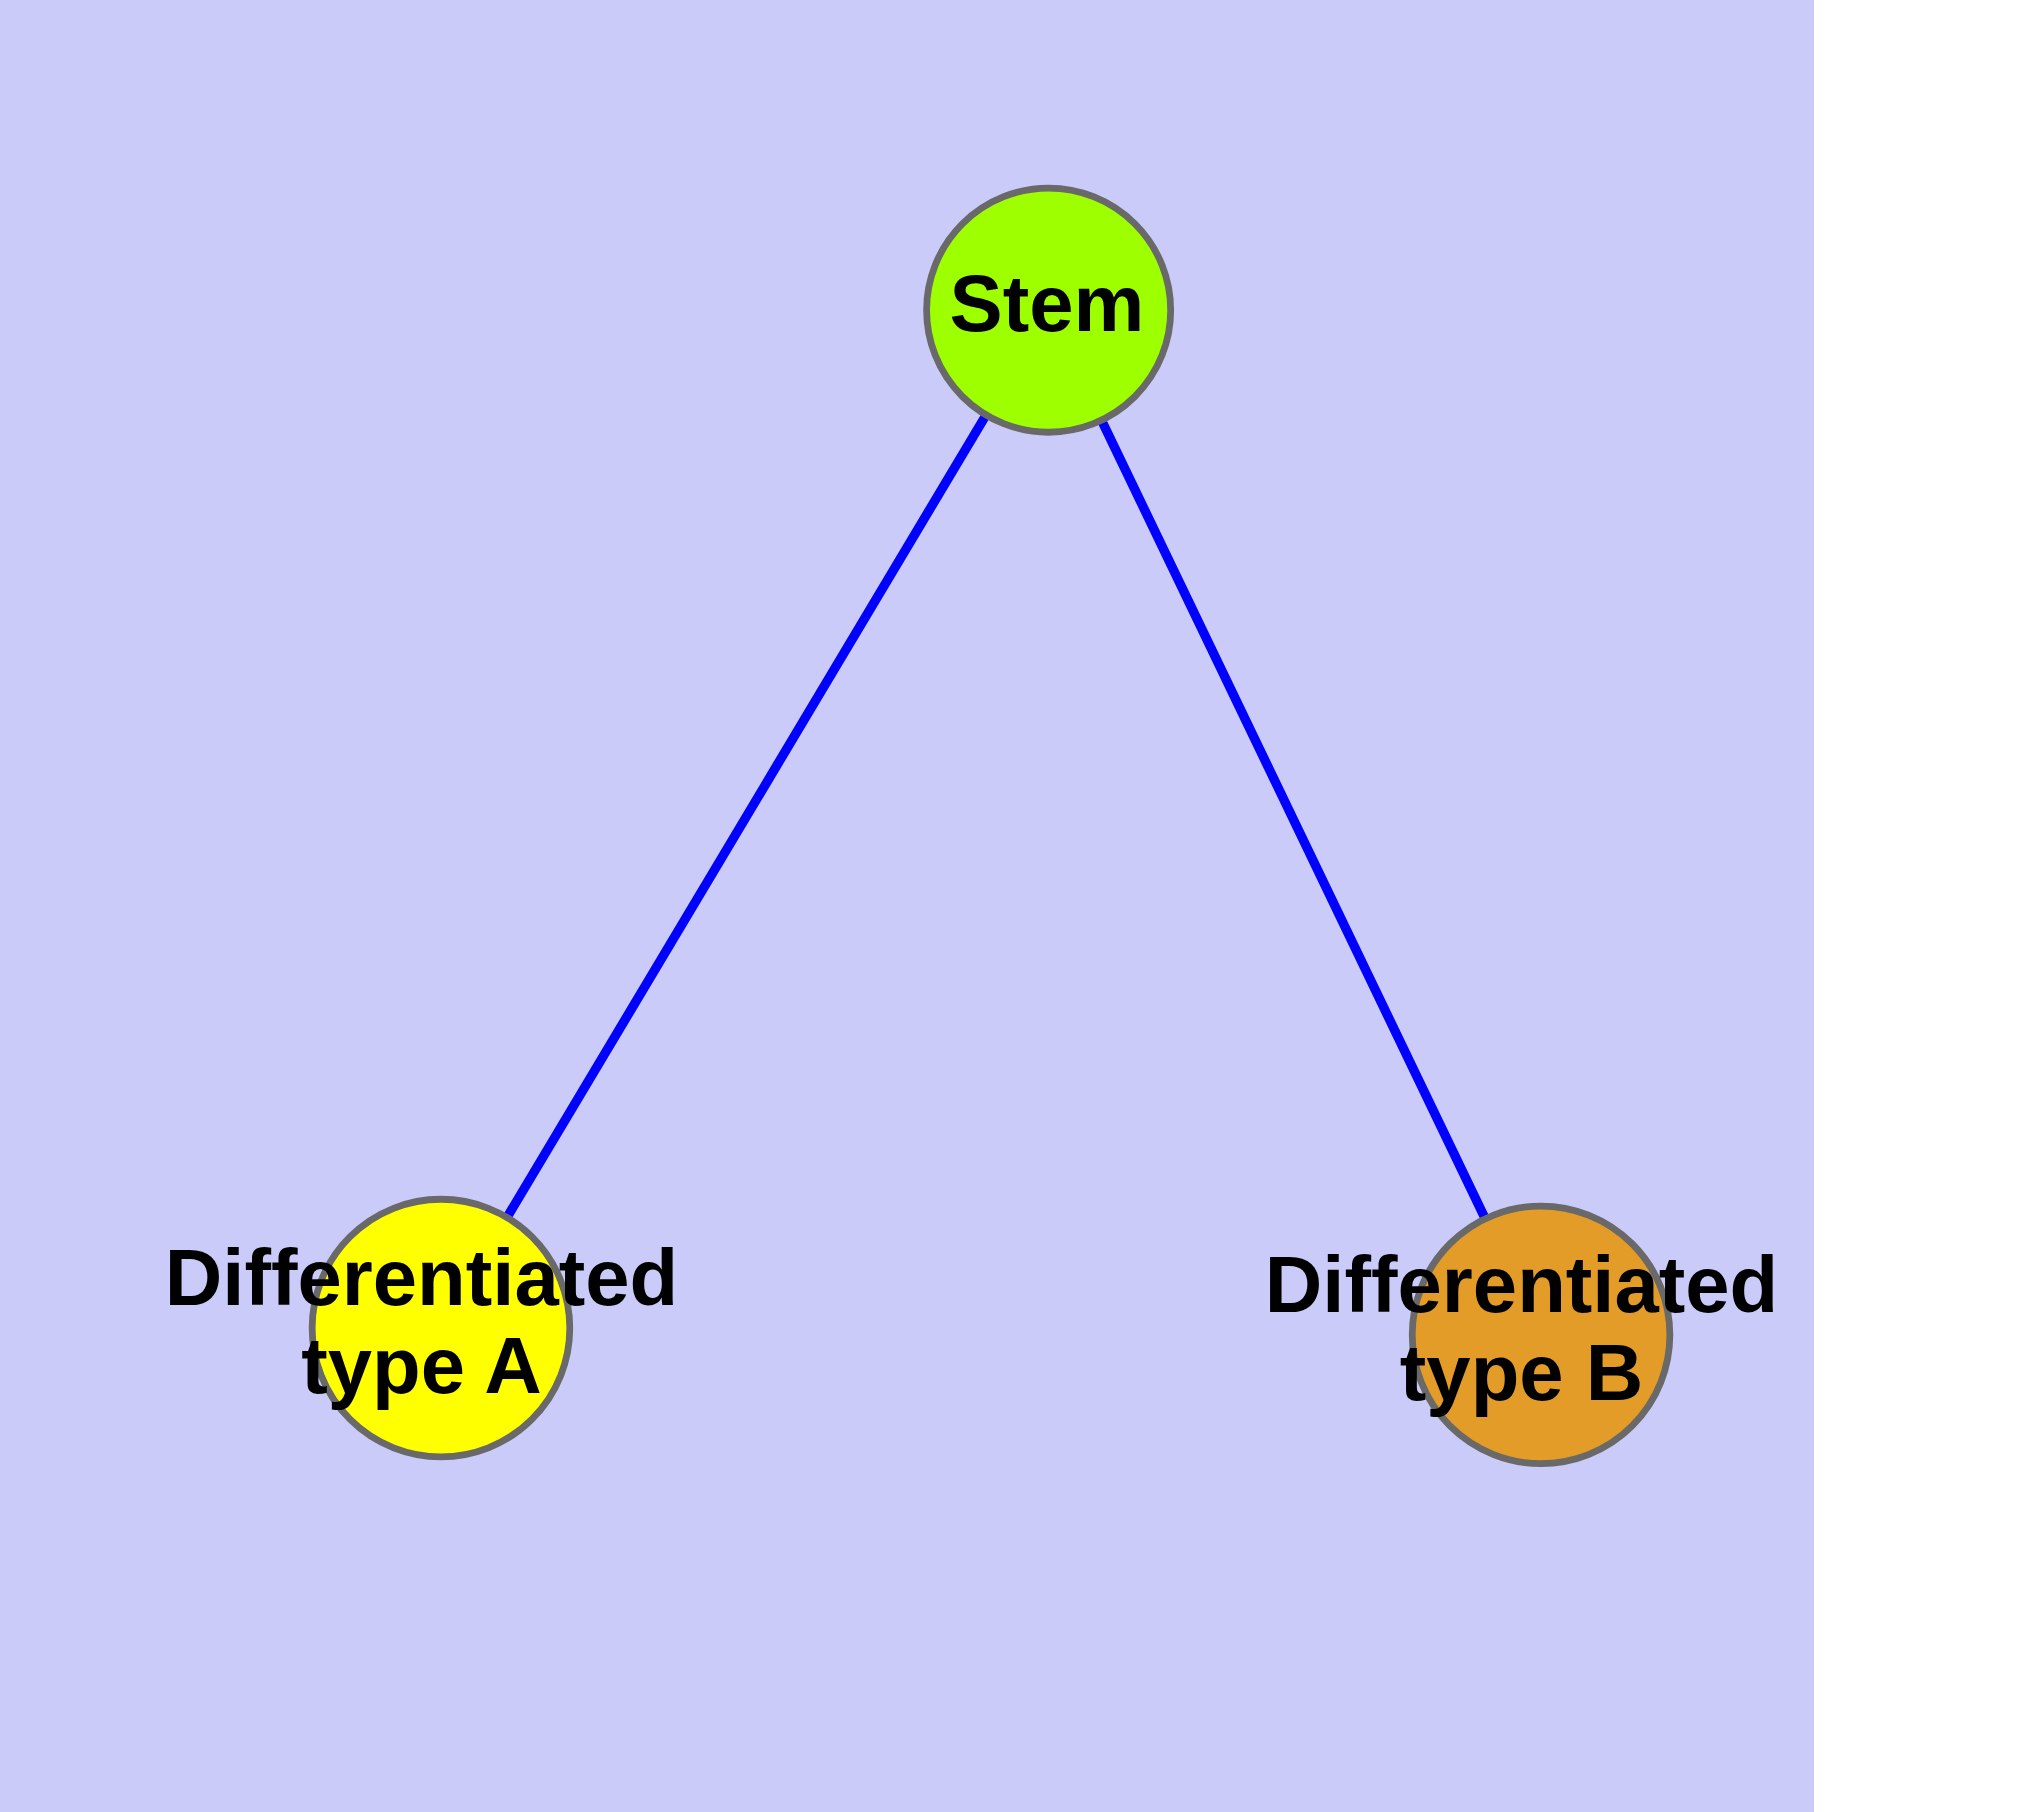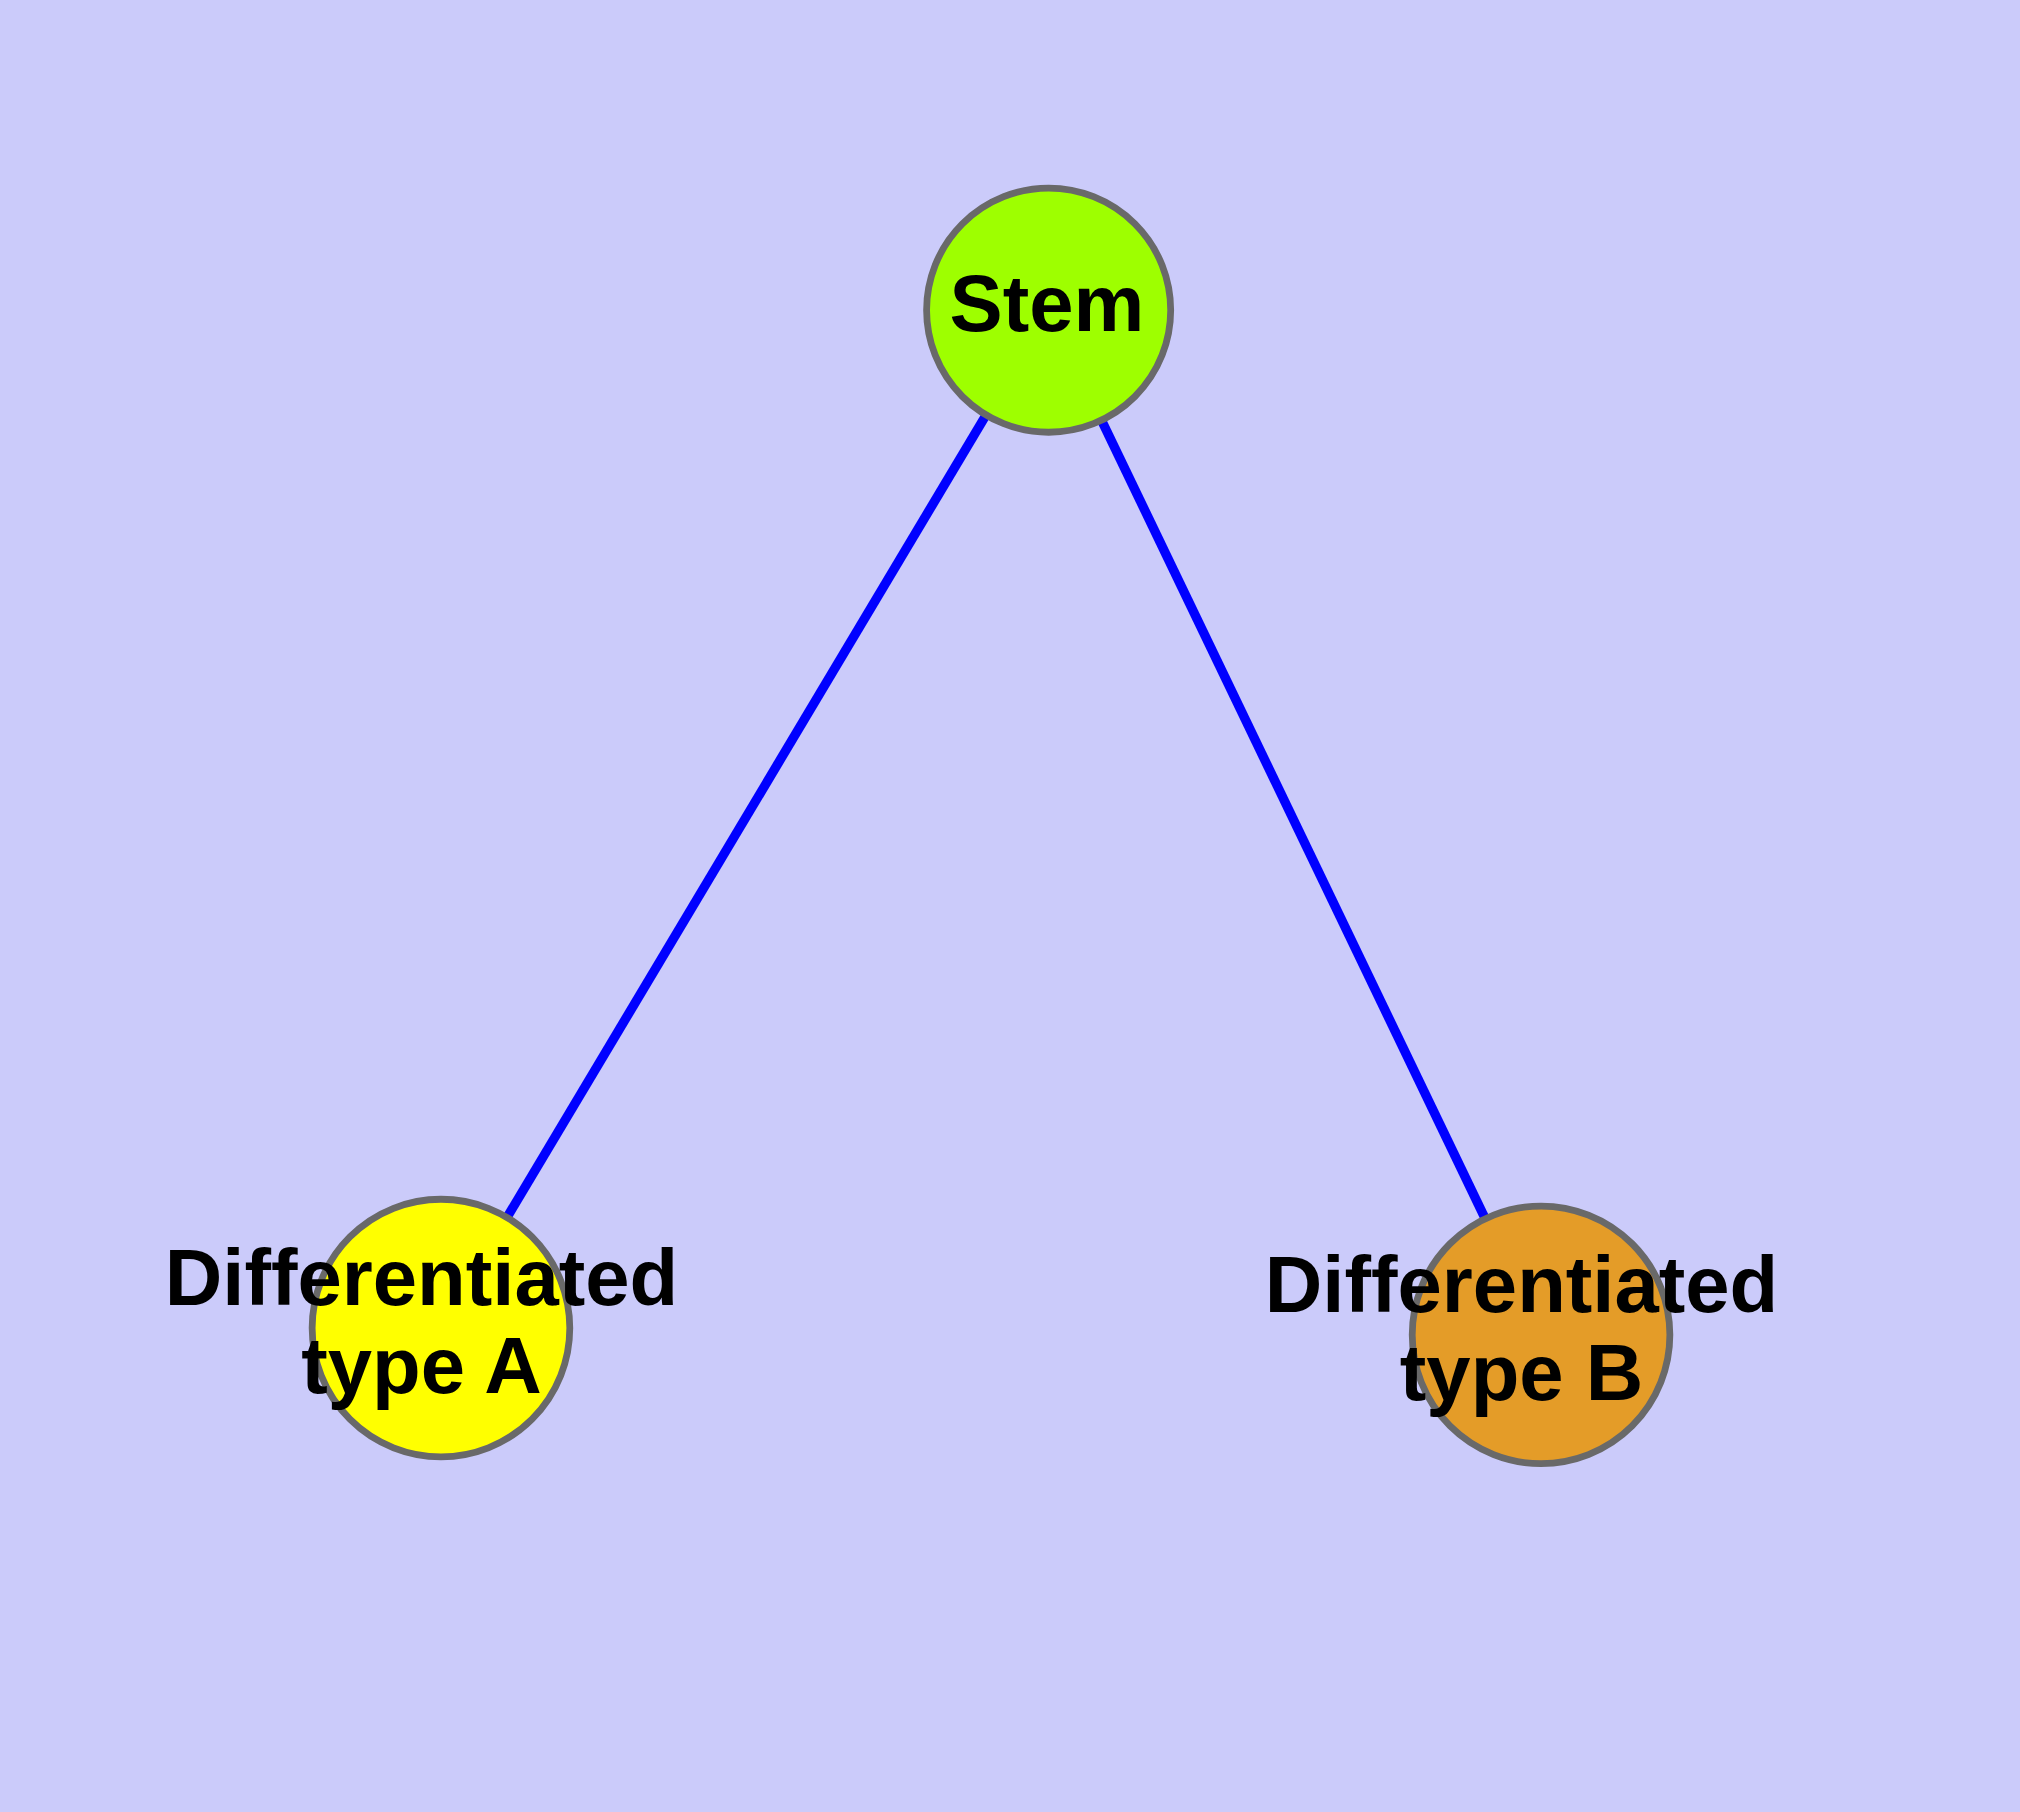--- a/index.html
+++ b/index.html
@@ -30,21 +30,21 @@
     font-weight: bold;
     fill: #000000;
     text-anchor: middle;
     dominant-baseline: middle;
     paint-order: normal;
   }
 </style>
 </head>
 <body>
 
-<div id="graph-canvas" style="background: rgb(203, 203, 250); width: 2020px; height: 1812px;">
+<div id="graph-canvas" style="background: rgb(203, 203, 250); width: 1814px; height: 1812px;">
   <svg id="graph-svg" viewBox="0 0 2384 2138" xmlns="http://www.w3.org/2000/svg">
     <g id="edges-layer">
         <line x1="1237" y1="366" x2="520" y2="1567" stroke="#0000ff" stroke-width="11" stroke-linecap="butt"></line>
         <line x1="1237" y1="366" x2="1818" y2="1575" stroke="#0000ff" stroke-width="11" stroke-linecap="butt"></line>
       </g>
     <g id="nodes-layer">
         <g>
           <circle cx="1237" cy="366" r="144" fill="#9eff00" stroke="#696969" stroke-width="8"></circle>
           <text class="node-label" x="1235" y="366" font-size="94" font-family="&quot;Liberation Sans&quot;, sans-serif"><tspan x="1235" dy="0">Stem</tspan></text>
         </g>

